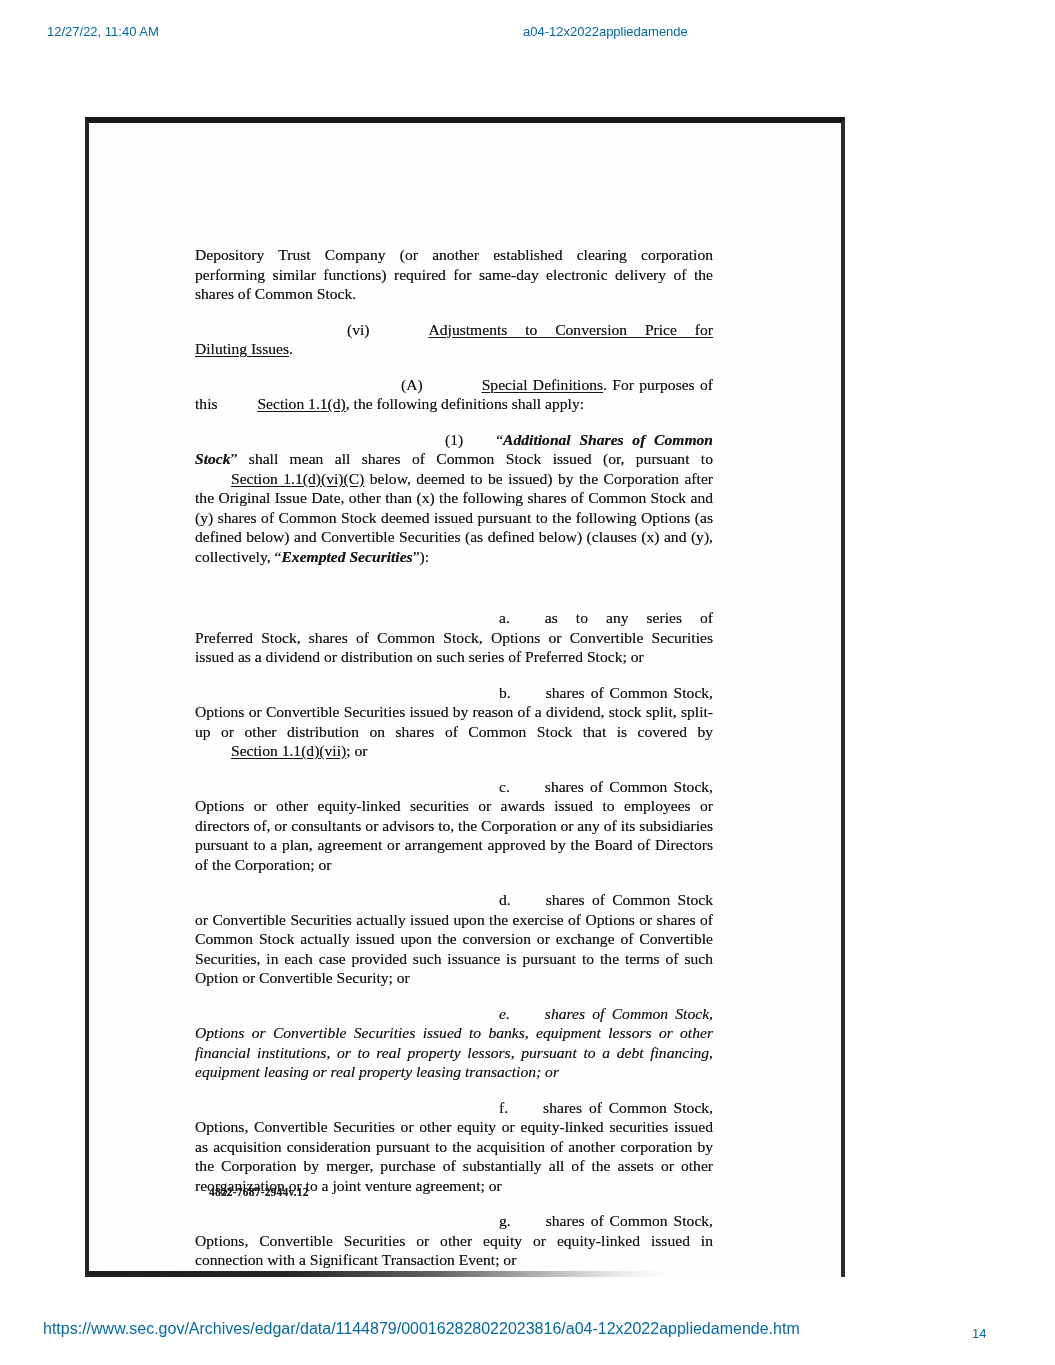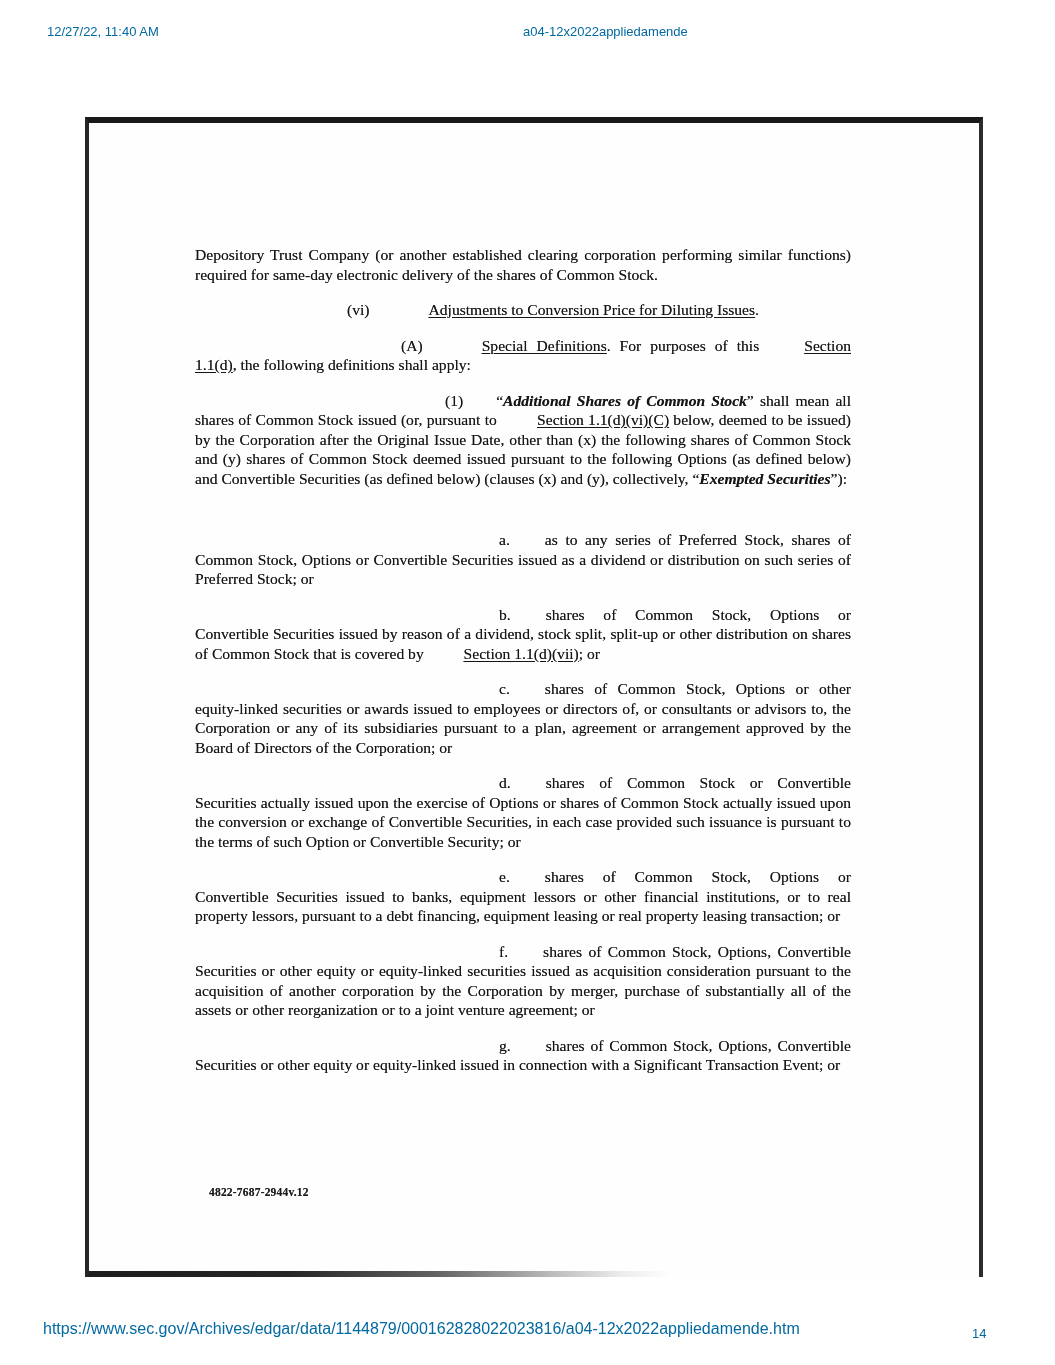--- a/index.html
+++ b/index.html
@@ -13,21 +13,21 @@
     position:absolute; color:#0369a1;
     font-family:"Liberation Sans", sans-serif; font-size:13px; white-space:nowrap;
   }
   .ph-datetime { left:47px; top:24px; }
   .ph-title    { left:523px; top:24px; }
   .pf-url      { left:43px; top:1320px; font-size:16px; }
   .pf-pagenum  { left:972px; top:1326px; }
 
   
   .scan-page {
-    position:absolute; left:85px; top:117px; width:898px; height:1160px;
+    position:absolute; left:85px; top:117px; width:760px; height:1160px;
     box-sizing:border-box; background:#fffefe;
     border-top:6px solid #191919;
     border-left:4px solid #262626;
     border-right:4px solid #2c2c2c;
     padding:122px 128px 0 106px;
     overflow:hidden;
   }
   .scan-bottom-streak {
     position:absolute; bottom:0; left:-4px; height:6px; width:585px;
     background:linear-gradient(to right,
@@ -59,21 +59,21 @@
 <div class="scan-page">
   <div>
       <p class="para" style="text-indent: 0px;"><span>Depository Trust Company (or another established clearing corporation performing similar functions) required for same-day electronic delivery of the shares of Common Stock.</span></p>
       <p class="para" style="text-indent: 152px;"><span>(vi)</span><span class="tab" style="width: 23px;"></span><span class="u">Adjustments to Conversion Price for Diluting Issues</span><span>.</span></p>
       <p class="para" style="text-indent: 206px;"><span>(A)</span><span class="tab" style="width: 23px;"></span><span class="u">Special Definitions</span><span>. For purposes of this </span><span class="u">Section 1.1(d)</span><span>, the following definitions shall apply:</span></p>
       <p class="para" style="text-indent: 250px;"><span>(1)</span><span class="tab" style="width: 33px;"></span><span>“</span><span class="bi">Additional Shares of Common Stock</span><span>” shall mean all shares of Common Stock issued (or, pursuant to </span><span class="u">Section 1.1(d)(vi)(C)</span><span> below, deemed to be issued) by the Corporation after the Original Issue Date, other than (x) the following shares of Common Stock and (y) shares of Common Stock deemed issued pursuant to the following Options (as defined below) and Convertible Securities (as defined below) (clauses (x) and (y), collectively, “</span><span class="bi">Exempted Securities</span><span>”):</span></p>
       <p class="para" style="text-indent: 304px; margin-top: 42px;"><span>a.</span><span class="tab" style="width: 35px;"></span><span>as to any series of Preferred Stock, shares of Common Stock, Options or Convertible Securities issued as a dividend or distribution on such series of Preferred Stock; or</span></p>
       <p class="para" style="text-indent: 304px;"><span>b.</span><span class="tab" style="width: 35px;"></span><span>shares of Common Stock, Options or Convertible Securities issued by reason of a dividend, stock split, split-up or other distribution on shares of Common Stock that is covered by </span><span class="u">Section 1.1(d)(vii)</span><span>; or</span></p>
       <p class="para" style="text-indent: 304px;"><span>c.</span><span class="tab" style="width: 35px;"></span><span>shares of Common Stock, Options or other equity-linked securities or awards issued to employees or directors of, or consultants or advisors to, the Corporation or any of its subsidiaries pursuant to a plan, agreement or arrangement approved by the Board of Directors of the Corporation; or</span></p>
       <p class="para" style="text-indent: 304px;"><span>d.</span><span class="tab" style="width: 35px;"></span><span>shares of Common Stock or Convertible Securities actually issued upon the exercise of Options or shares of Common Stock actually issued upon the conversion or exchange of Convertible Securities, in each case provided such issuance is pursuant to the terms of such Option or Convertible Security; or</span></p>
-      <p class="para" style="text-indent: 304px;"><span>e.</span><span class="tab" style="width: 35px;"></span><span>shares of Common Stock, Options or Convertible Securities issued to banks, equipment lessors or other financial institutions, or to real property lessors, pursuant to a debt financing, equipment leasing or real property leasing transaction; or</span></p>
+      <p class="para" style="text-indent: 304px; font-style: italic;"><span>e.</span><span class="tab" style="width: 35px;"></span><span>shares of Common Stock, Options or Convertible Securities issued to banks, equipment lessors or other financial institutions, or to real property lessors, pursuant to a debt financing, equipment leasing or real property leasing transaction; or</span></p>
       <p class="para" style="text-indent: 304px;"><span>f.</span><span class="tab" style="width: 35px;"></span><span>shares of Common Stock, Options, Convertible Securities or other equity or equity-linked securities issued as acquisition consideration pursuant to the acquisition of another corporation by the Corporation by merger, purchase of substantially all of the assets or other reorganization or to a joint venture agreement; or</span></p>
       <p class="para" style="text-indent: 304px;"><span>g.</span><span class="tab" style="width: 35px;"></span><span>shares of Common Stock, Options, Convertible Securities or other equity or equity-linked issued in connection with a Significant Transaction Event; or</span></p>
     </div>
   <div class="doc-footer-id">4822-7687-2944v.12</div>
   <div class="scan-bottom-streak"></div>
 </div>
 
 <div class="print-meta pf-url">https://www.sec.gov/Archives/edgar/data/1144879/000162828022023816/a04-12x2022appliedamende.htm</div>
 <div class="print-meta pf-pagenum">14</div>
 

